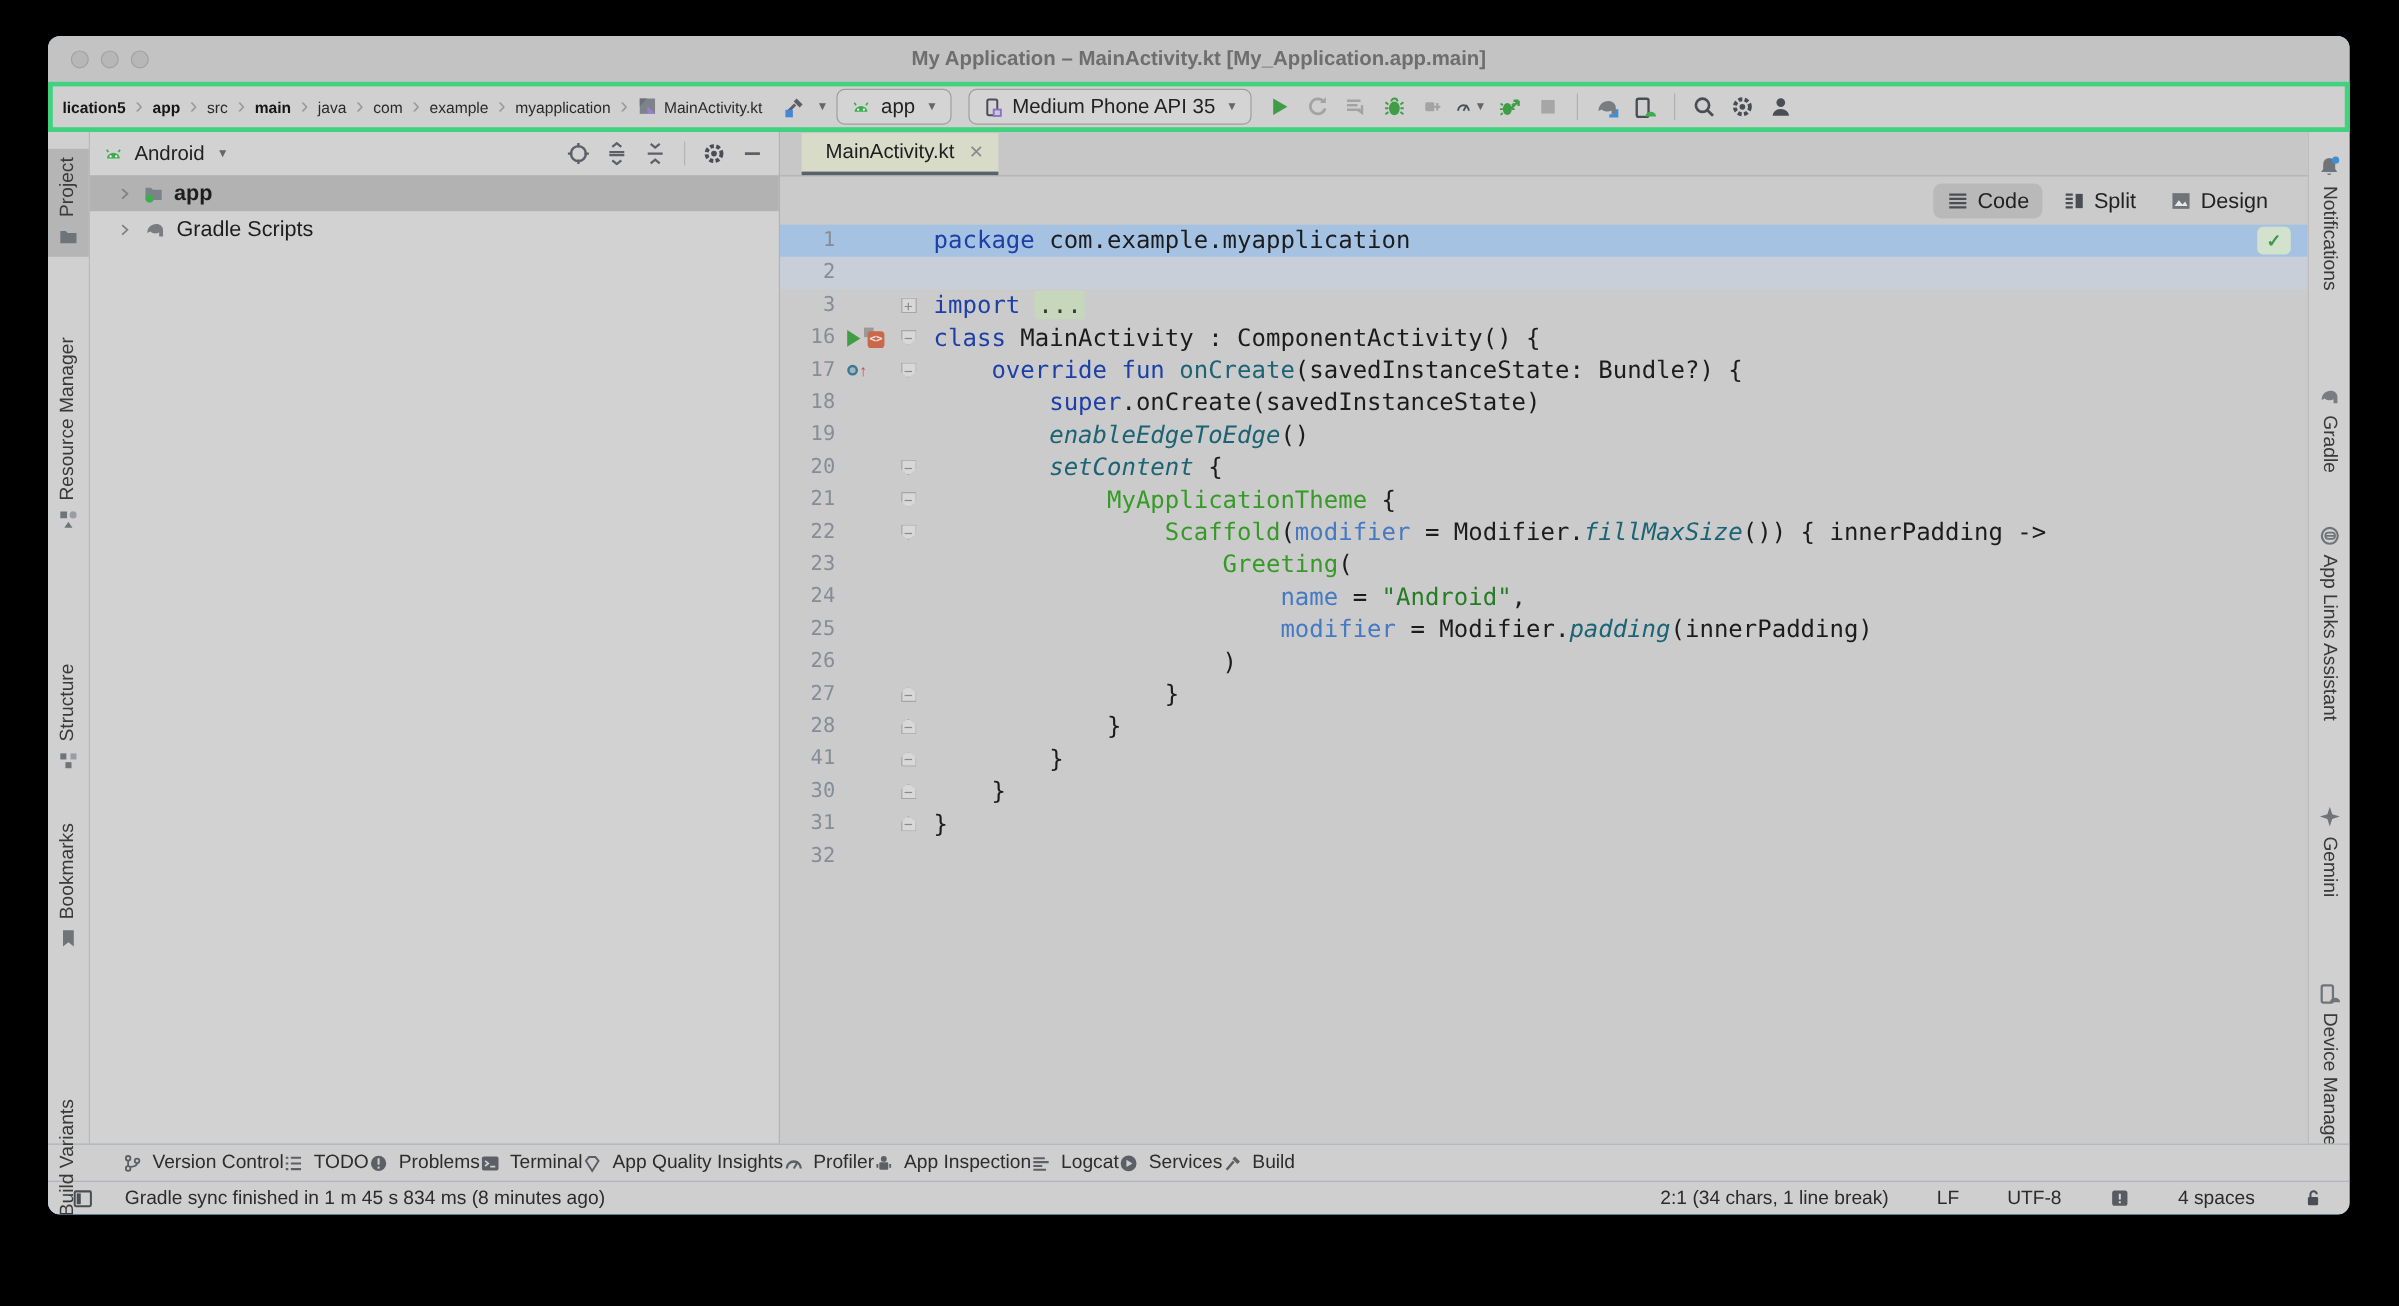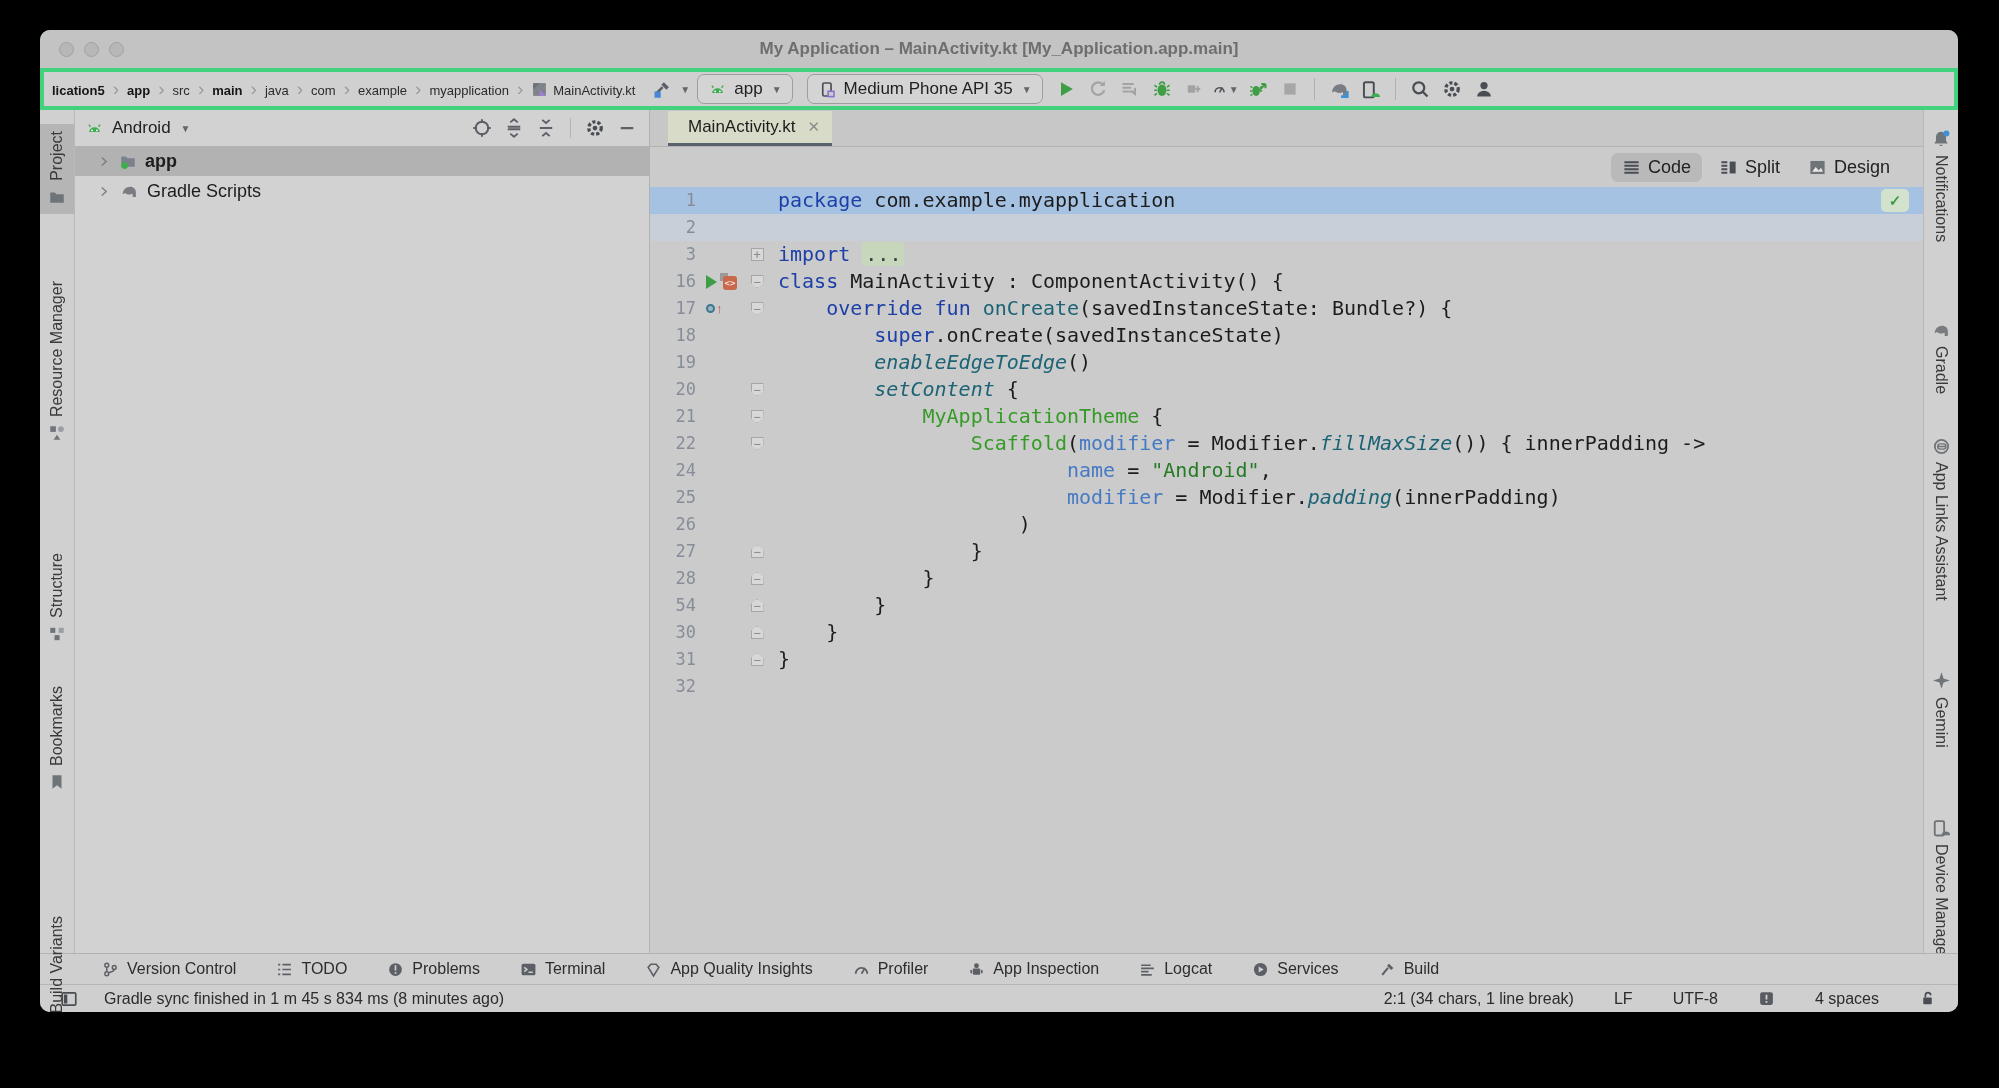--- a/index.html
+++ b/index.html
@@ -79,21 +79,21 @@
   .composeico .sq{position:absolute;left:0;top:0;width:8px;height:8px;background:#9a9a9a;}
   .composeico .tag{position:absolute;left:3px;top:3px;width:14px;height:14px;background:#c9684a;border-radius:3px;
                    color:#f1e7e2;font:bold 9px/14px "DejaVu Sans Mono",monospace;text-align:center;}
   .ovr{display:flex;align-items:center;gap:1px;}
   .ovr .c{width:9px;height:9px;border:2px solid #3a7790;border-radius:50%;box-sizing:border-box;background:#9fb6c0;}
   .ovr .a{color:#c0504b;font-size:13px;font-weight:700;line-height:10px;}
   .checkwidget{position:absolute;top:2px;right:14px;width:28px;height:23px;background:#d2e2cd;border-radius:5px;
                display:flex;align-items:center;justify-content:center;color:#3d9a46;font-size:15px;font-weight:700;}
   
   .btoolbar{height:30px;background:#cfcfcf;border-top:1px solid #b2b2b2;display:flex;align-items:center;
-            gap:40px;padding-left:62px;flex:0 0 auto;}
+            padding-left:62px;flex:0 0 auto;}
   .btool{display:flex;align-items:center;gap:8px;font-size:16px;color:#2d2d2d;white-space:nowrap;}
   .btool .bico{display:flex;color:#5c6066;}
   
   .statusbar{height:27px;background:#cfcfcf;border-top:1px solid #b5b5b5;display:flex;align-items:center;
              padding:0 22px 0 20px;font-size:16px;color:#2c2c2c;flex:0 0 auto;}
   .statmsg{margin-left:26px;}
   .statusbar .spacer{flex:1;}
   .statseg{margin-left:40px;white-space:nowrap;display:flex;align-items:center;}
   svg{display:block;}
 </style>
@@ -466,20 +466,26 @@
     </div>
             <div class="crow ">
       <span class="lnum">22</span>
       <span class="gico"></span>
       <span class="gfold">
                 <span class="fm fm-minus">−</span>
               </span>
       <pre class="ctext"><span class="tk-p">                </span><span class="tk-comp">Scaffold</span><span class="tk-p">(</span><span class="tk-np">modifier</span><span class="tk-p"> = Modifier.</span><span class="tk-fni">fillMaxSize</span><span class="tk-p">()) { innerPadding -&gt;</span></pre>
     </div>
             <div class="crow ">
+      <span class="lnum">23</span>
+      <span class="gico"></span>
+      <span class="gfold"></span>
+      <pre class="ctext"><span class="tk-p">                    </span><span class="tk-comp">Greeting</span><span class="tk-p">(</span></pre>
+    </div>
+            <div class="crow ">
       <span class="lnum">24</span>
       <span class="gico"></span>
       <span class="gfold"></span>
       <pre class="ctext"><span class="tk-p">                        </span><span class="tk-np">name</span><span class="tk-p"> = </span><span class="tk-str">"Android"</span><span class="tk-p">,</span></pre>
     </div>
             <div class="crow ">
       <span class="lnum">25</span>
       <span class="gico"></span>
       <span class="gfold"></span>
       <pre class="ctext"><span class="tk-p">                        </span><span class="tk-np">modifier</span><span class="tk-p"> = Modifier.</span><span class="tk-fni">padding</span><span class="tk-p">(innerPadding)</span></pre>
@@ -500,21 +506,21 @@
     </div>
             <div class="crow ">
       <span class="lnum">28</span>
       <span class="gico"></span>
       <span class="gfold">
                 <span class="fm fm-end">−</span>
               </span>
       <pre class="ctext"><span class="tk-p">            }</span></pre>
     </div>
             <div class="crow ">
-      <span class="lnum">54</span>
+      <span class="lnum">41</span>
       <span class="gico"></span>
       <span class="gfold">
                 <span class="fm fm-end">−</span>
               </span>
       <pre class="ctext"><span class="tk-p">        }</span></pre>
     </div>
             <div class="crow ">
       <span class="lnum">30</span>
       <span class="gico"></span>
       <span class="gfold">

